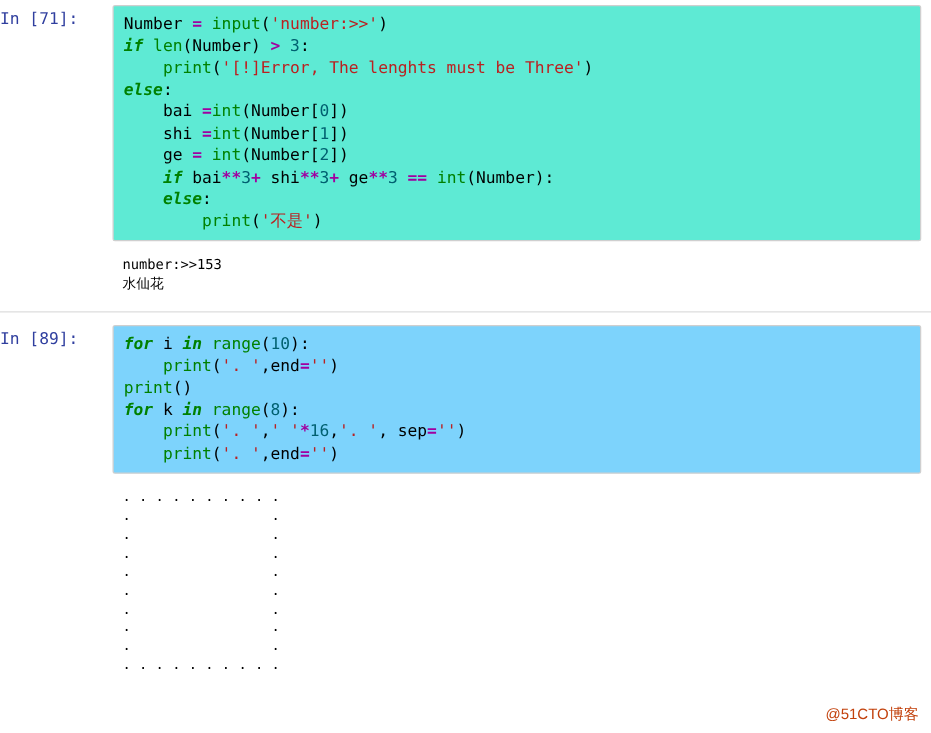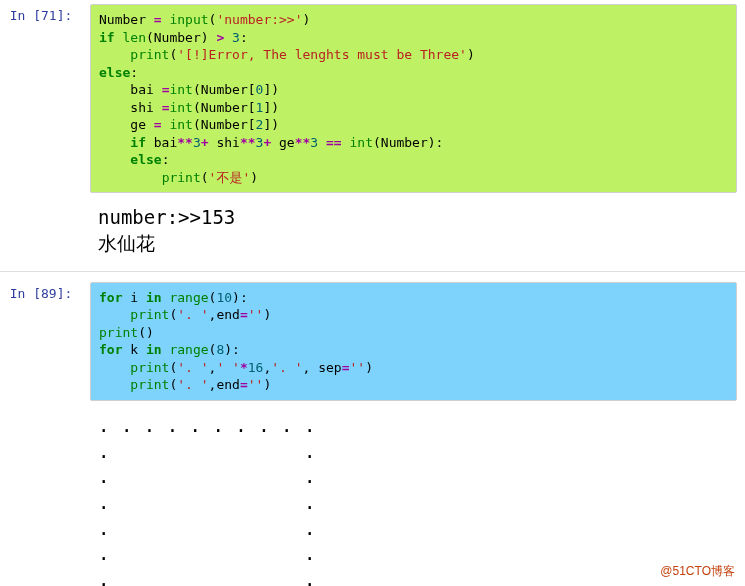--- a/index.html
+++ b/index.html
@@ -12,55 +12,55 @@
       overflow: hidden;
       position: relative;
     }
     .cell {
       display: flex;
       padding: 4px 0;
     }
     .prompt {
       width: 90px;
       flex-shrink: 0;
-      text-align: center;
+      text-align: left;
       padding: 4px 8px 4px 0;
       font-family: monospace;
       font-size: 13px;
       color: #303F9F;
     }
     .input-area {
       flex: 1;
       border: 1px solid #cfcfcf;
-      background: #bef264;
+      background: #5eead4;
       border-radius: 2px;
       padding: 6px 8px;
       font-family: "DejaVu Sans Mono", Menlo, Consolas, monospace;
       font-size: 13px;
       line-height: 1.35;
       margin-right: 8px;
     }
     .input-area.selected {
       background: #7dd3fc;
     }
     .output-area {
       flex: 1;
       padding: 4px 8px;
       font-family: "DejaVu Sans Mono", Menlo, Consolas, monospace;
-      font-size: 19px;
+      font-size: 11px;
       line-height: 1.35;
       white-space: pre;
       margin-right: 8px;
     }
     .code-line { white-space: pre; }
     .tok-name { color: #000; }
     .tok-op { color: #a000a0; font-weight: bold; }
     .tok-builtin { color: #008000; }
     .tok-str { color: #ba2121; }
-    .tok-kw { color: #008000; font-weight: bold; }
+    .tok-kw { color: #008000; font-weight: bold; font-style: italic; }
     .tok-num { color: #006070; }
     .divider {
       border-top: 1px solid #ddd;
       margin: 6px 0;
     }
     .watermark {
       position: absolute;
       bottom: 6px;
       right: 10px;
       font-size: 12px;

